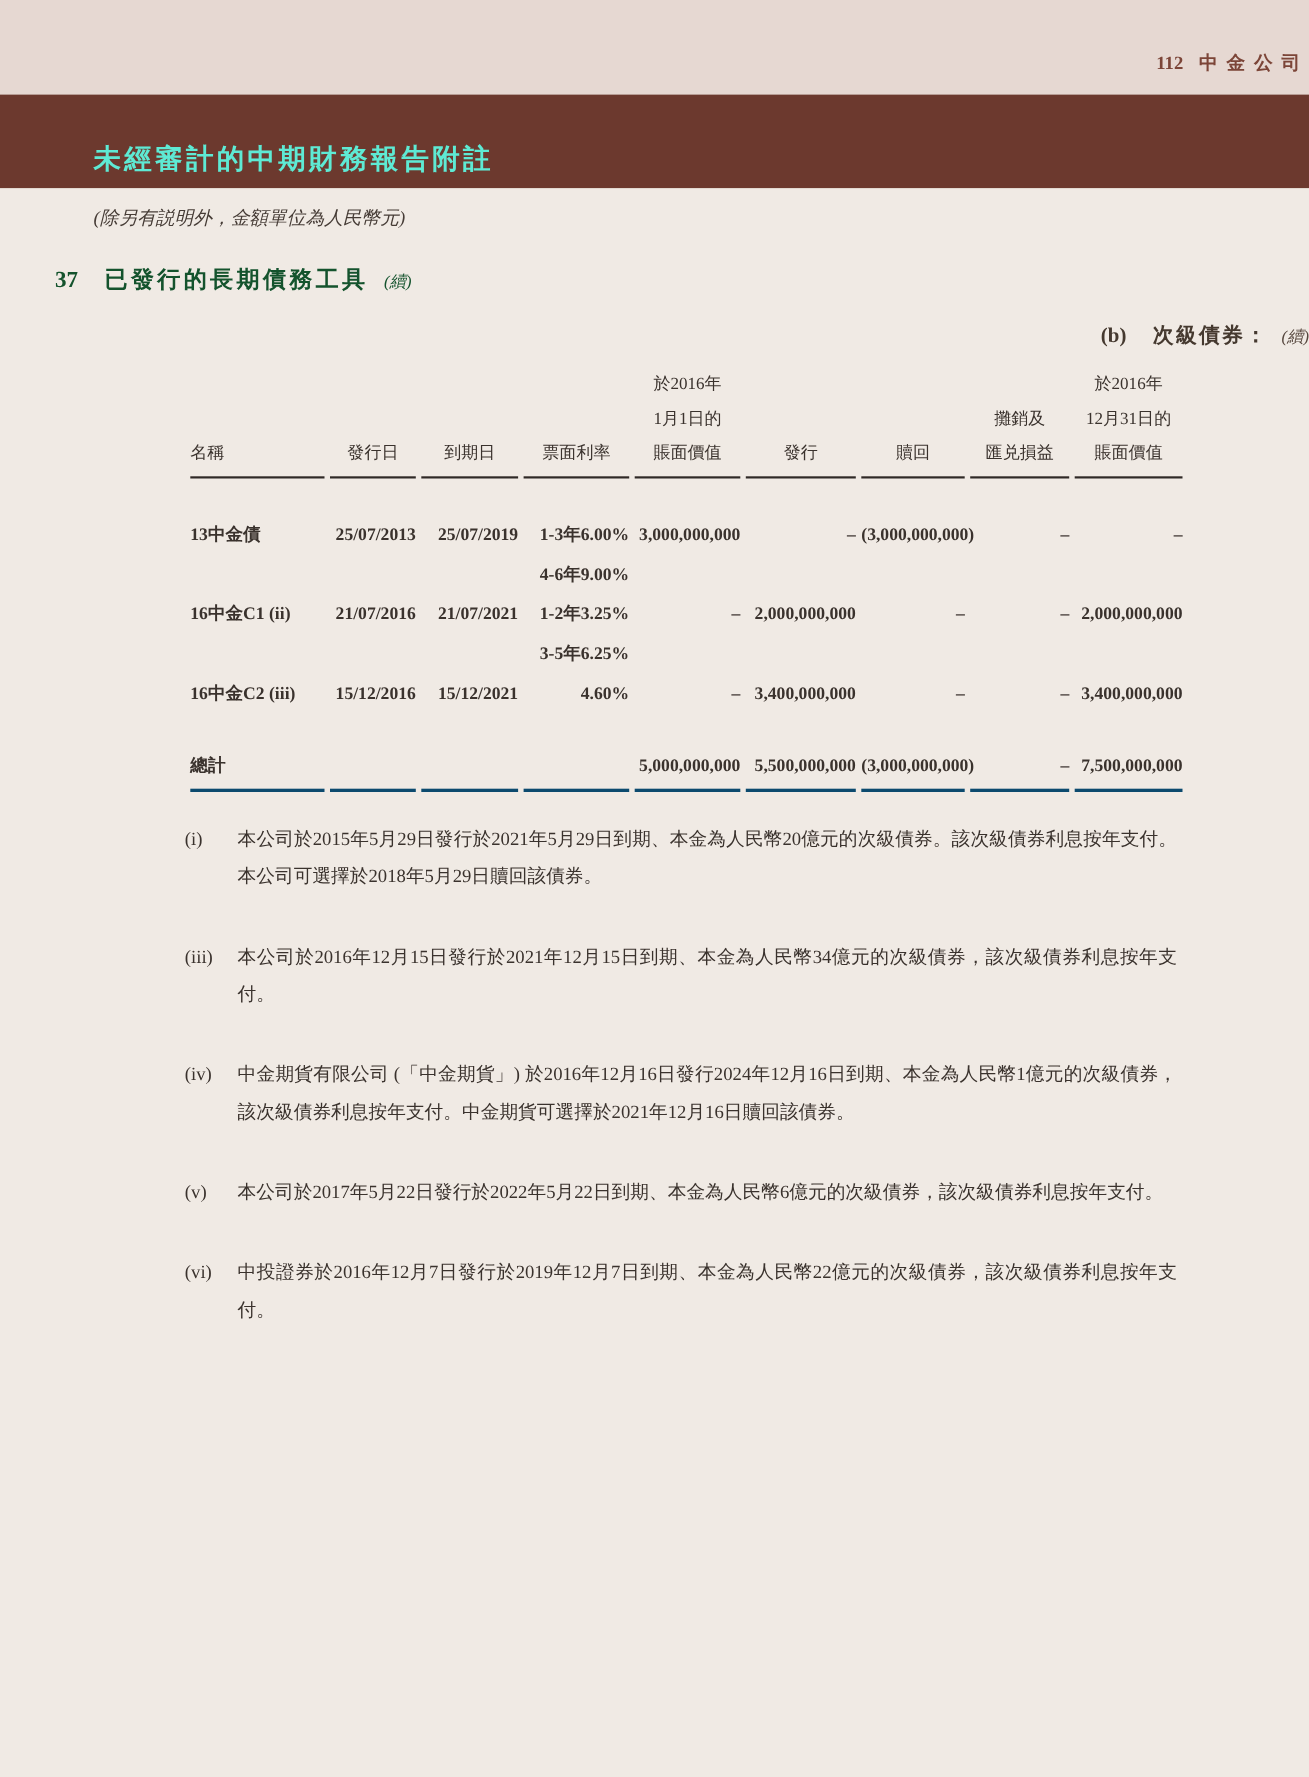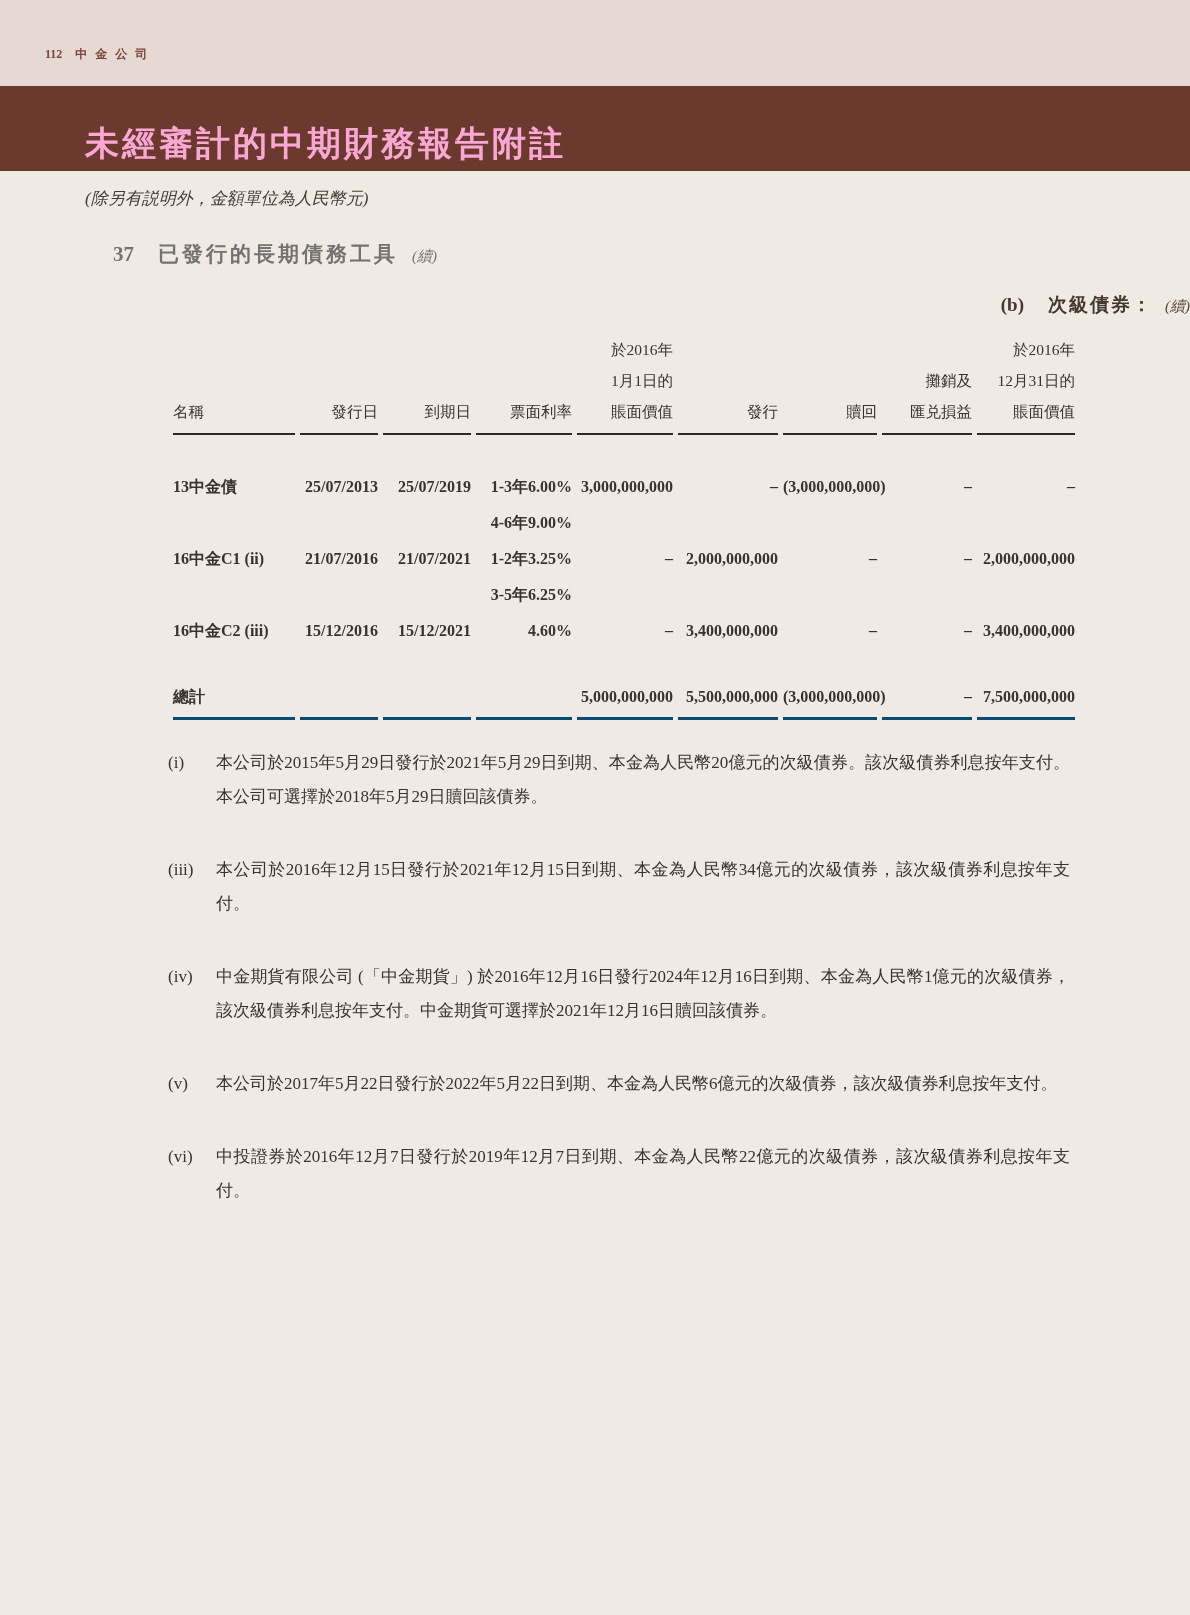--- a/index.html
+++ b/index.html
@@ -18,54 +18,55 @@
   }
   
   .top-strip{
     height:86px;
     background:#e6d8d2;
     box-sizing:border-box;
     padding:46px 0 0 45px;
   }
   .page-meta{
     color:#7c4538;
-    font-size:12px;
+    font-size:17px;
     font-weight:600;
+    text-align:right;
   }
   .page-meta .company{
     letter-spacing:8px;
     margin-left:10px;
     font-weight:700;
   }
   
   .banner{
     height:85px;
     background:#6c392e;
     display:flex;
     align-items:center;
     padding-left:85px;
     box-sizing:border-box;
   }
   .banner-title{
-    color:#f9a8d4;
-    font-size:34px;
+    color:#5eead4;
+    font-size:25px;
     font-weight:700;
     letter-spacing:3px;
     margin-top:31px;
   }
   .currency-note{
     margin:16px 4px 0 85px;
     font-style:italic;
     font-size:17px;
     color:#463c36;
   }
   
   .section-heading{
-    margin:30px 0 0 113px;
-    color:#737373;
+    margin:30px 0 0 50px;
+    color:#14532d;
   }
   .section-heading .sec-no{
     font-size:21px;
     font-weight:700;
     margin-right:20px;
   }
   .section-heading .sec-title{
     font-size:21px;
     font-weight:700;
     letter-spacing:3px;
@@ -102,21 +103,21 @@
     width:902px;
     table-layout:fixed;
     border-collapse:separate;
     border-spacing:5px 0;
     font-size:16px;
     color:#3a322d;
   }
   table.bonds th{
     font-weight:400;
     vertical-align:bottom;
-    text-align:right;
+    text-align:center;
     padding:0 0 6px 0;
     border-bottom:2.5px solid #2f2926;
     font-size:15.5px;
   }
   table.bonds th.c-name{ text-align:left; }
   table.bonds th div{ line-height:31px; white-space:nowrap; }
   table.bonds td{
     vertical-align:top;
     text-align:right;
     line-height:36px;

